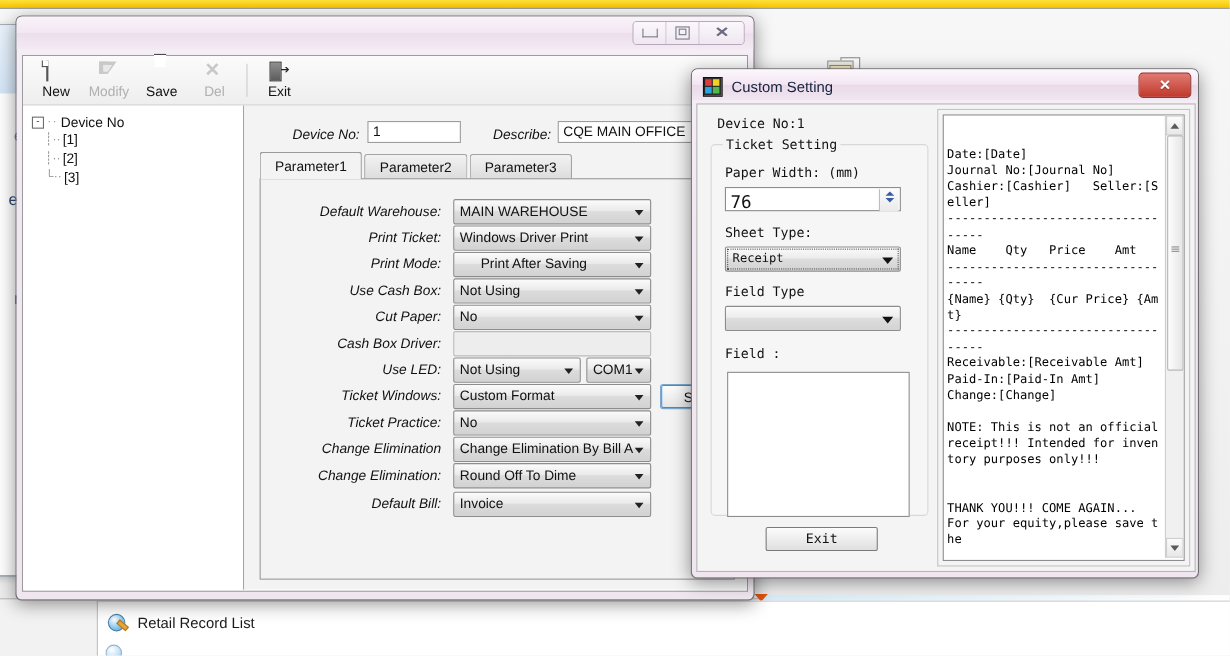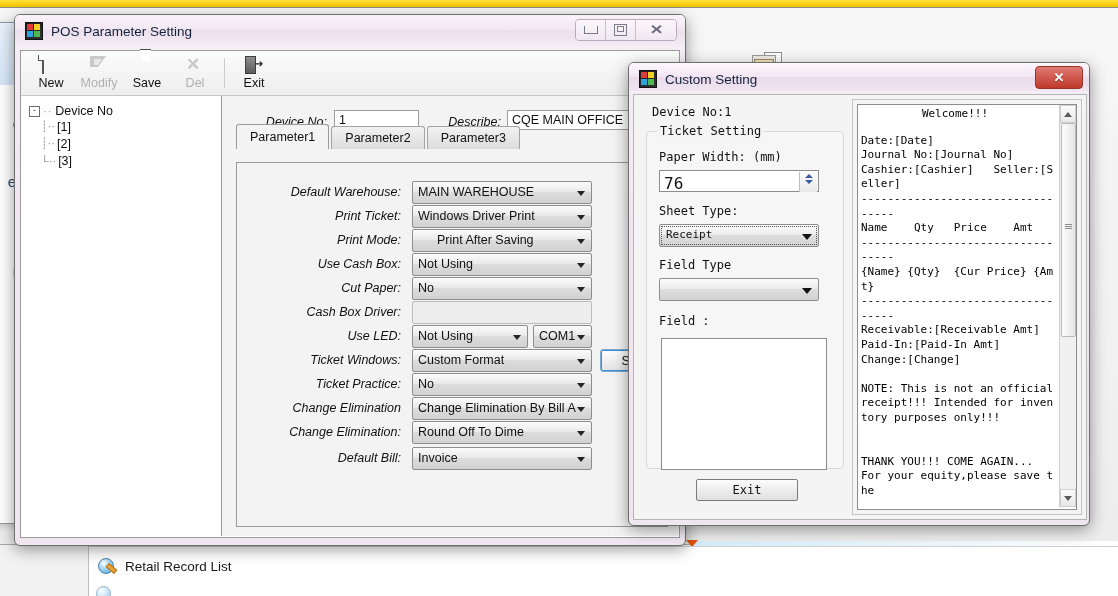--- a/index.html
+++ b/index.html
@@ -128,21 +128,21 @@
   .tree-child{margin-left:12px;display:flex;align-items:center;gap:2px;height:17px;}
   .tree-child .dash{color:#8e8e8e;font-size:11px;letter-spacing:0px;}
 
   .form-pane{position:absolute;left:201px;top:45px;width:456px;height:440px;
     background:#f3f3f3;}
   .row-top{position:absolute;left:0;top:14px;width:456px;height:26px;}
   .lbl-r{position:absolute;font-size:12.5px;color:#111;text-align:right;font-style:italic;}
   .tbx{position:absolute;background:#fff;border:1px solid #9d9d9d;height:20px;
     font-size:12.5px;color:#111;padding:2px 0 0 4px;box-sizing:border-box;}
 
-  .tabs{position:absolute;left:14px;top:30px;width:430px;height:22px;display:flex;text-align:center;}
+  .tabs{position:absolute;left:14px;top:44px;width:430px;height:22px;display:flex;text-align:center;}
   .tab{height:22px;padding:0 13px;display:flex;align-items:center;font-size:12.5px;color:#111;
     border:1px solid #a3a3a3;border-bottom:none;border-radius:3px 3px 0 0;margin-right:2px;
     background:linear-gradient(#f2f2f2,#dcdcdc);}
   .tab.active{background:#f3f3f3;border-color:#9a9a9a;height:24px;margin-top:-2px;
     position:relative;z-index:3;}
   .tabpane{position:absolute;left:14px;top:66px;width:430px;height:363px;
     background:#f3f3f3;border:1px solid #9a9a9a;}
   .cmb{position:absolute;height:23px;box-sizing:border-box;
     background:linear-gradient(#fbfbfb 0%,#eaeaea 45%,#dcdcdc 50%,#d2d2d2 100%);
     border:1px solid #8d8d8d;border-radius:2px;font-size:12.5px;color:#111;
@@ -257,29 +257,20 @@
     </div>
   </div>
   <div class="rrl-icon2">
       <span class="globe"></span>
     </div>
 </div>
 
 <div class="win" id="posWin">
  <div class="win-frame">
   <div class="win-title">
-    <div class="tbl">
-      <span class="app-ico">
-        <span class="q1"></span>
-            <span class="q2"></span>
-            <span class="q3"></span>
-            <span class="q4"></span>
-      </span>
-      <span class="ttext">POS Parameter Setting</span>
-    </div>
     <div class="cap-box">
       <div class="cap-btn">
             <span class="cap-min"></span>
           </div>
       <div class="cap-btn">
             <span class="cap-max">
               <i></i>
             </span>
           </div>
       <div class="cap-btn">
@@ -450,21 +441,20 @@
 
         <span class="fld-lab mono" style="left:12px;top:182px;">Field :</span>
         <span class="fieldbox mono"></span>
       </div>
 
       <span class="exitbtn mono">Exit</span>
     </div>
 
     <div class="cus-right">
       <div class="preview">
-        <div class="pv-text pv-center">Welcome!!!</div>
         <div class="pv-text" style="top:14px">
 Date:[Date]
 Journal No:[Journal No]
 Cashier:[Cashier]   Seller:[Seller]
 ----------------------------------
 Name    Qty   Price    Amt
 ----------------------------------
 {Name} {Qty}  {Cur Price} {Amt}
 ----------------------------------
 Receivable:[Receivable Amt]

